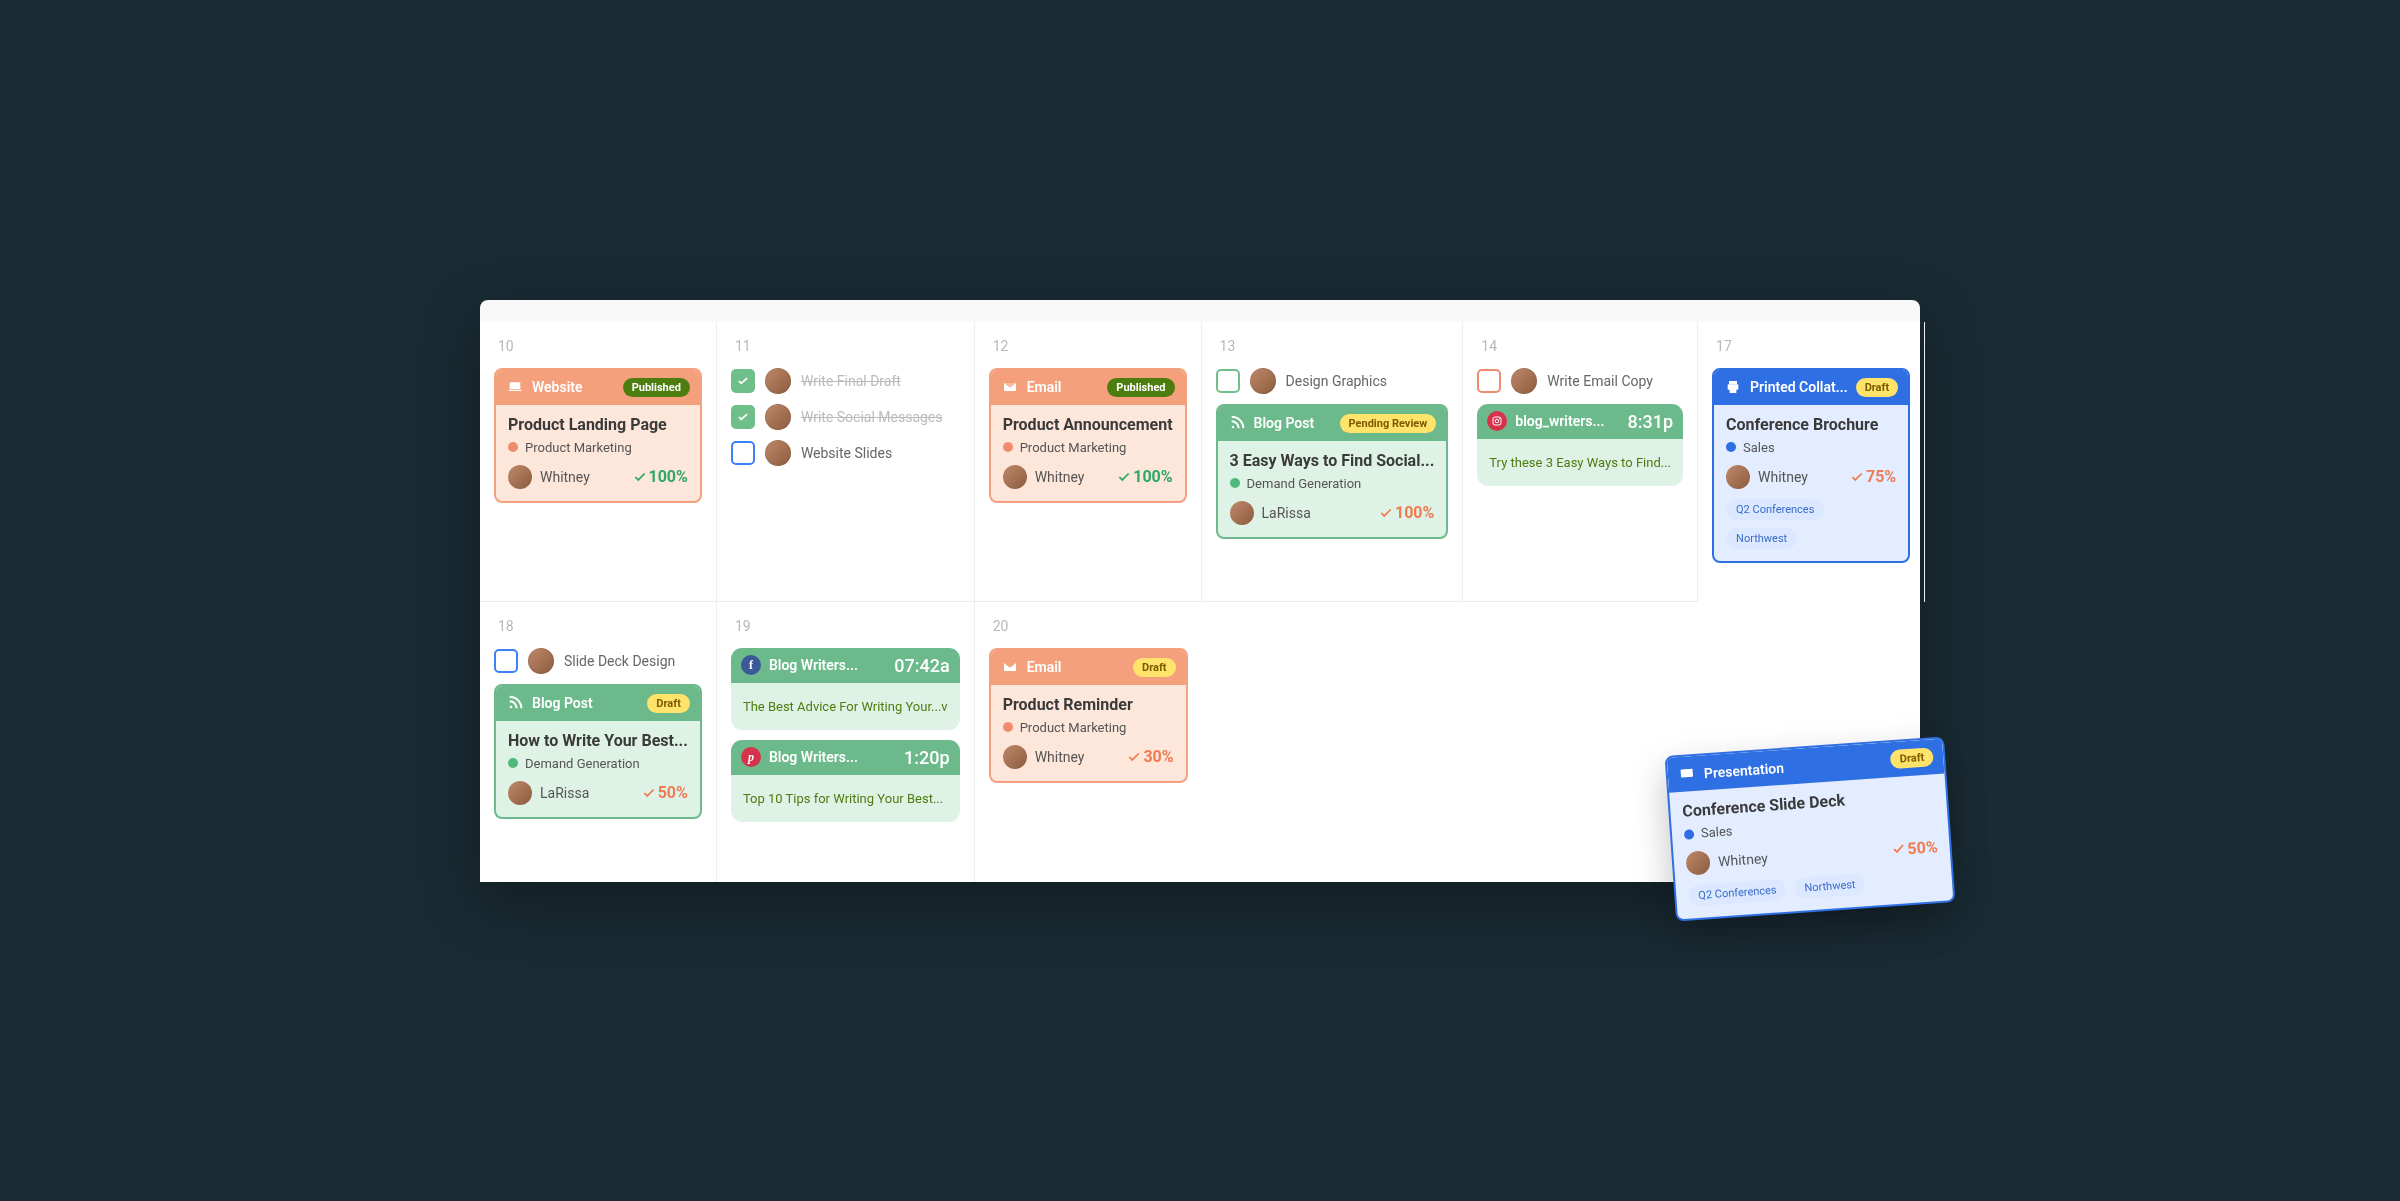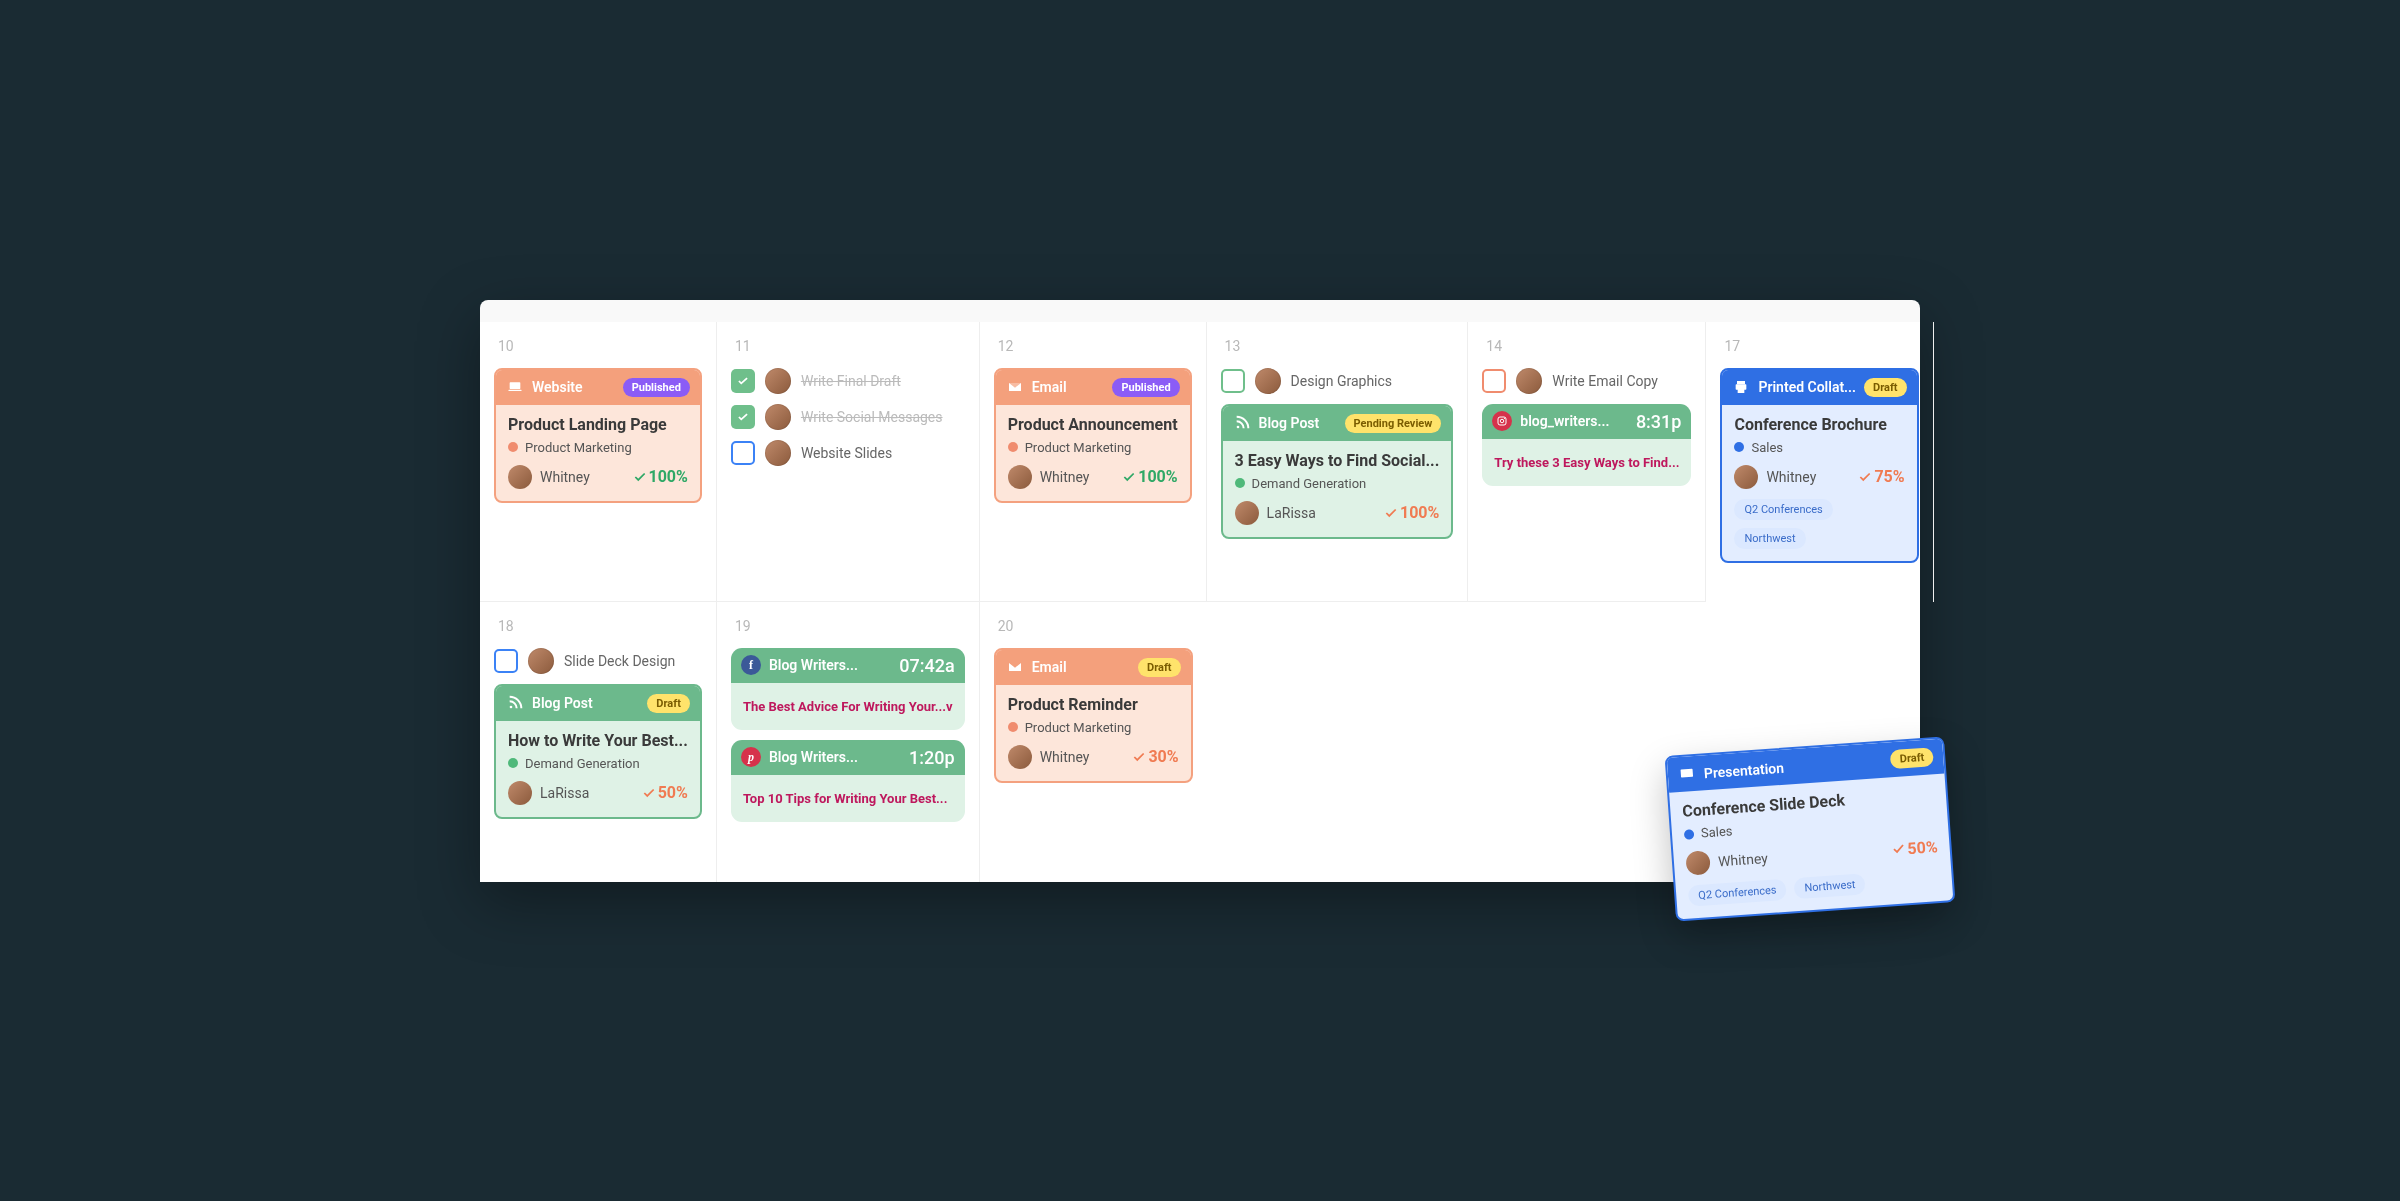--- a/index.html
+++ b/index.html
@@ -81,41 +81,41 @@
   .card .hdr {
     display: flex; align-items: center;
     padding: 8px 10px; color: #fff; gap: 8px;
   }
   .card .hdr .type-ico { width: 18px; height: 18px; flex-shrink:0; display:flex; align-items:center; justify-content:center;}
   .card .hdr .type { font-weight: 600; font-size: 14px; white-space: nowrap; overflow: hidden; text-overflow: ellipsis;}
   .card .hdr .badge {
     margin-left: auto; font-size: 11px; font-weight: 700;
     padding: 3px 9px; border-radius: 10px;
   }
-  .badge.published { background: #8b5cf6; color:#fff; }
+  .badge.published { background: #4d7c0f; color:#fff; }
   .badge.pending   { background: #ffe36b; color:#7a5c00; }
   .badge.draft     { background: #ffe36b; color:#7a5c00; }
 
   .card .body { padding: 10px 12px 12px; }
   .card .title { font-size: 16px; font-weight: 700; color: #3a3a3a; margin-bottom: 6px; white-space: nowrap; overflow: hidden; text-overflow: ellipsis;}
   .cat { display: flex; align-items: center; gap: 7px; font-size: 13px; color: #555; }
   .dot { width: 10px; height: 10px; border-radius: 50%; }
   .dot.orange { background: #f08c6e; }
   .dot.green  { background: #4fb97a; }
   .dot.blue   { background: #2f6fe4; }
   .assign { display: flex; align-items: center; justify-content: space-between; margin-top: 10px; }
   .assign .who { display: flex; align-items: center; gap: 8px; font-size: 14px; color:#555;}
   .assign .av { width: 24px; height: 24px; border-radius: 50%; background: linear-gradient(135deg,#c08a6b,#8b5a3c);}
   .pct { font-weight: 700; display:flex; align-items:center; gap:2px;}
   .pct svg { width:14px; height:14px;}
   .pct.green { color:#2fa866;}
   .pct.orange{ color:#f07b52;}
   .tags { display:flex; gap:8px; margin-top:10px; flex-wrap:wrap;}
   .tag { font-size:11px; padding:4px 10px; border-radius:11px; color:#3a6cc9; background:#dbe8ff;}
-  .snippet { padding: 16px 12px; font-size: 13px; color: #be185d; background: rgba(255,255,255,.55); white-space:nowrap; overflow:hidden; text-overflow:ellipsis;font-weight:bold;}
+  .snippet { padding: 16px 12px; font-size: 13px; color: #4d7c0f; background: rgba(255,255,255,.55); white-space:nowrap; overflow:hidden; text-overflow:ellipsis;}
 
   
   .card.orange { border-color:#f4a17f; background:#fde6da;}
   .card.orange .hdr{ background:#f4a07c;}
   .card.green { border-color:#6cb98c; background:#dff2e6;}
   .card.green .hdr{ background:#6cb98c;}
   .card.blue  { border-color:#2f6fe4; background:#e3edff;}
   .card.blue .hdr{ background:#2f6fe4;}
 
   

